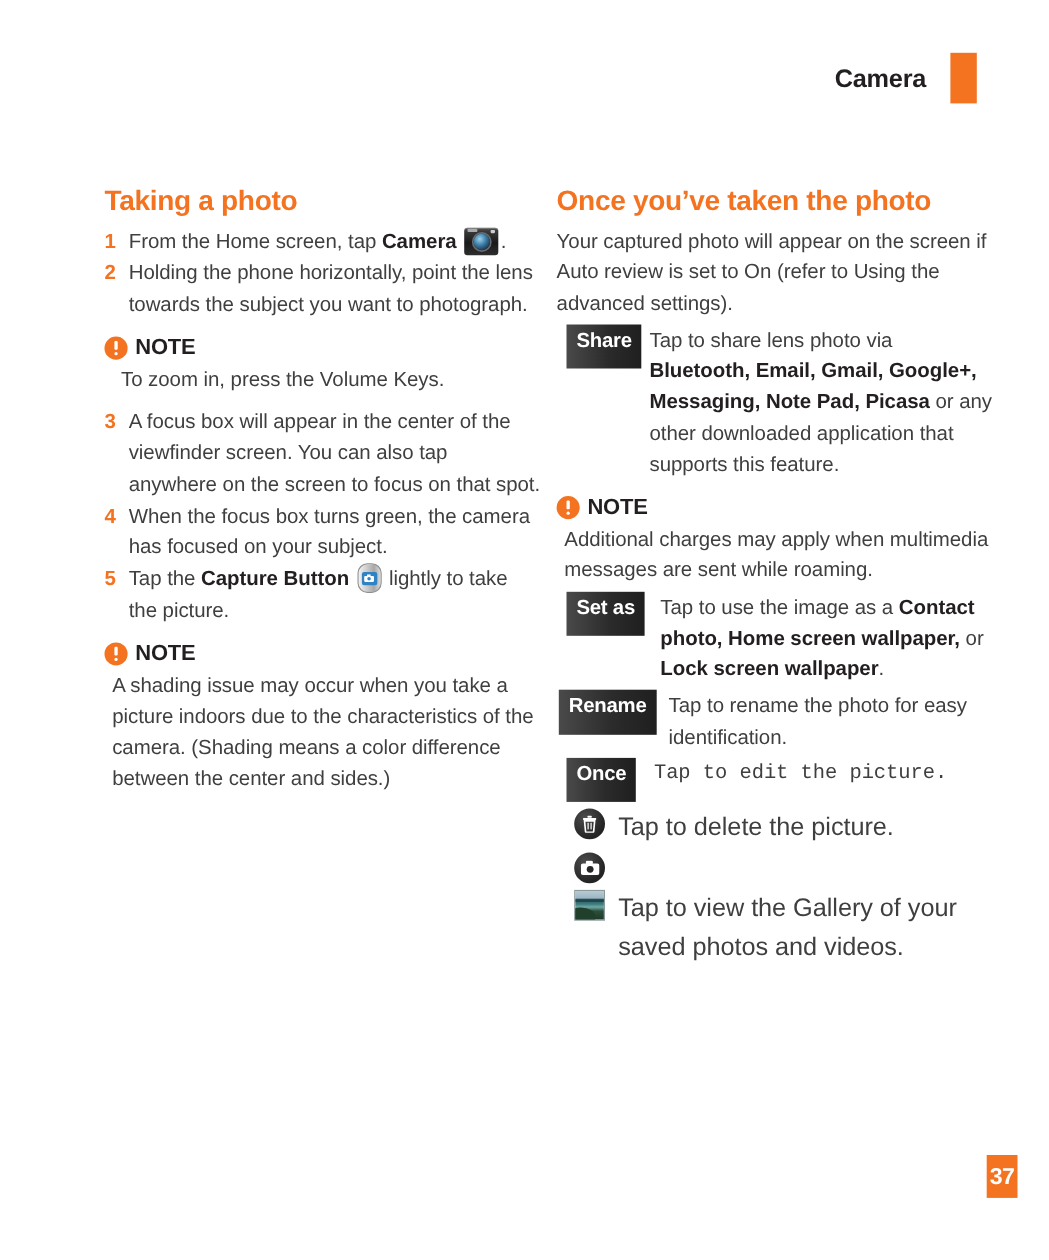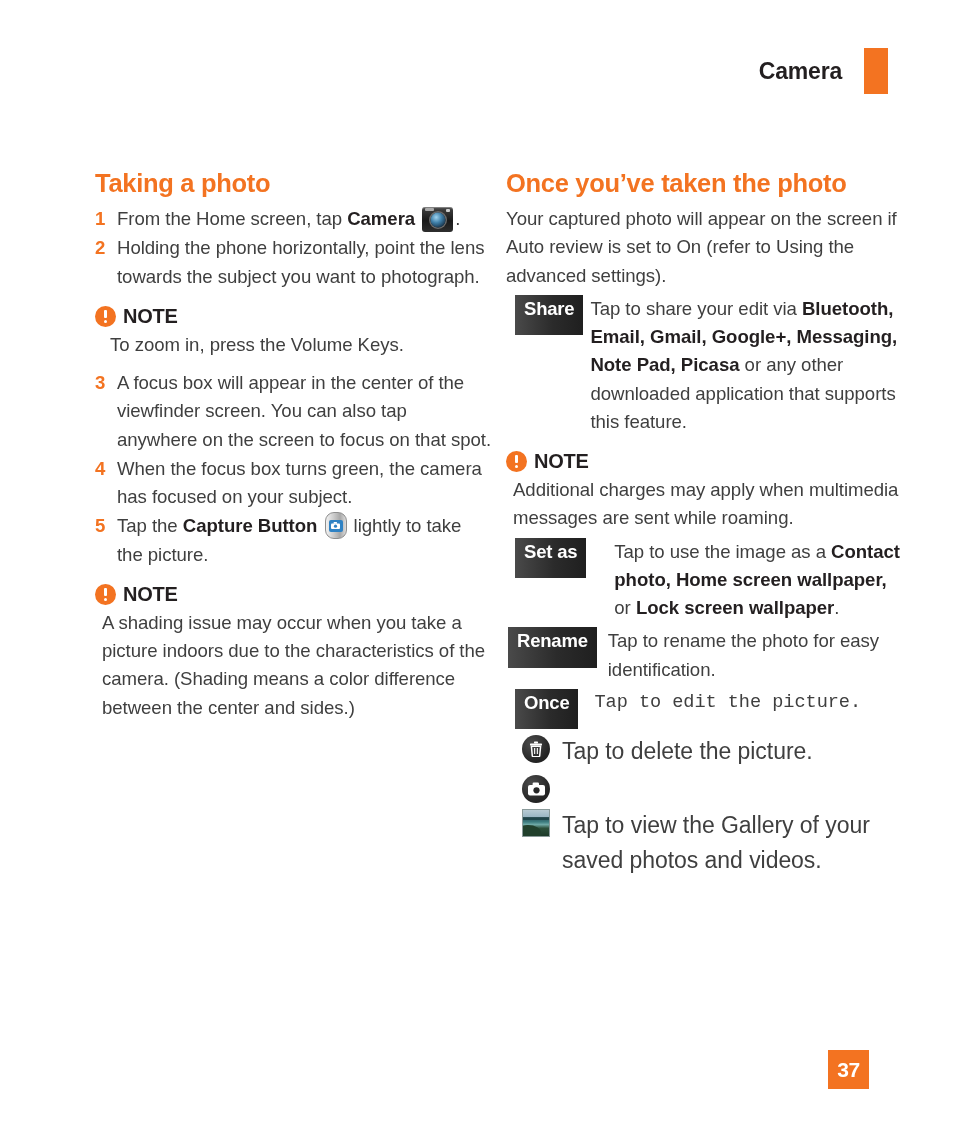--- a/index.html
+++ b/index.html
@@ -167,21 +167,21 @@
     color: #3f3f3f;
     letter-spacing: -0.05px;
     margin: 0;
   }
   .opt-text b { color: #231f20; font-weight: bold; }
 
   .opt-row.share .badge { margin-left: 9px; }
   .opt-row.share .opt-text { margin-left: 7px; margin-top: 0px; }
 
   .opt-row.setas .badge { margin-left: 9px; }
-  .opt-row.setas .opt-text { margin-left: 28px; margin-top: 0px; }
+  .opt-row.setas .opt-text { margin-left: 14px; margin-top: 0px; }
 
   .opt-row.rename .badge { margin-left: 2px; }
   .opt-row.rename .opt-text { margin-left: 11px; margin-top: 0px; }
 
   .opt-row.edit .badge { margin-left: 9px; }
   .opt-row.edit .opt-text { margin-left: 16px; margin-top: 0px; font-family: Liberation Mono, monospace; }
 
   
   .icon-row {
     display: flex;
@@ -305,23 +305,23 @@
     background: #2f82c4;
     border-radius: 2px;
     display: flex;
     align-items: center;
     justify-content: center;
   }
 
   
   .page-number {
     position: absolute;
-    left: 828px;
+    left: 897px;
     top: 1050px;
-    width: 41px;
+    width: 28px;
     height: 39px;
     background: #f37321;
     color: #ffffff;
     font-size: 21px;
     font-weight: bold;
     display: flex;
     align-items: center;
     justify-content: center;
     letter-spacing: -0.4px;
   }
@@ -384,21 +384,21 @@
   </div>
 
   <div class="col col-right">
 
     <h2 class="section-heading">Once you’ve taken the photo</h2>
 
     <p class="body-text">Your captured photo will appear on the screen if Auto review is set to On (refer to Using the advanced settings).</p>
 
     <div class="opt-row share">
       <span class="badge">Share</span>
-      <p class="opt-text"><span>Tap to share your edit via </span><b>Bluetooth, Email, Gmail, Google+, Messaging, Note Pad, Picasa</b><span> or any other downloaded application that supports this feature.</span></p>
+      <p class="opt-text"><span>Tap to share lens photo via </span><b>Bluetooth, Email, Gmail, Google+, Messaging, Note Pad, Picasa</b><span> or any other downloaded application that supports this feature.</span></p>
     </div>
 
     <div class="note-head">
       <span class="note-icon"></span>
       <span class="note-label">NOTE</span>
     </div>
     <p class="note-body">Additional charges may apply when multimedia messages are sent while roaming.</p>
 
     <div class="opt-row setas">
       <span class="badge">Set as</span>

